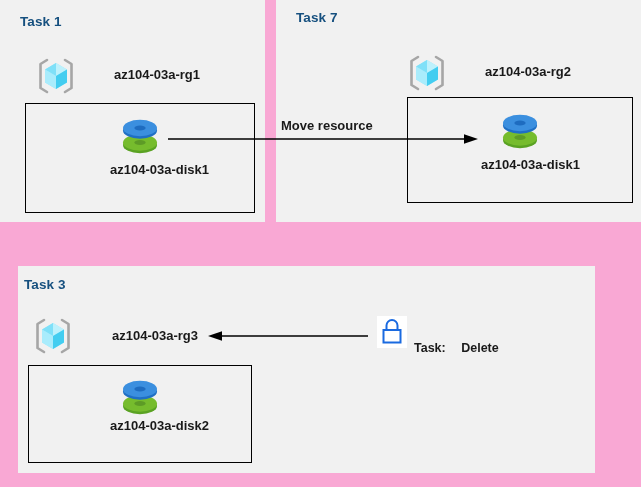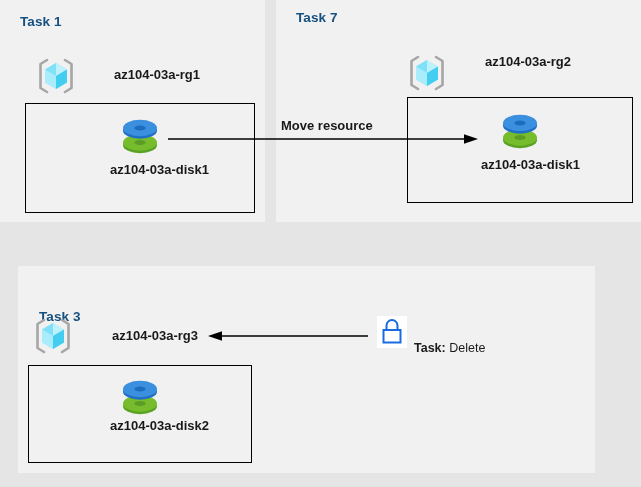--- a/index.html
+++ b/index.html
@@ -13,21 +13,21 @@
     position: relative;
     font-family: "Liberation Sans", sans-serif;
     overflow: hidden;
   }
 
   .canvas {
     position: absolute;
     left: 0; top: 0;
     width: 641px;
     height: 487px;
-    background: #e5e5e5;
+    background: #f9a8d4;
   }
 
   
   .panel {
     position: absolute;
     background: #f1f1f1;
     box-sizing: border-box;
   }
   #panel-task1 { left: 0px;   top: 0px;   width: 265px; height: 222px; }
   #panel-task2 { left: 276px; top: 0px;   width: 365px; height: 222px; }
@@ -36,21 +36,21 @@
   .panel-title {
     position: absolute;
     color: #16507f;
     font-size: 13.5px;
     font-weight: bold;
     letter-spacing: 0.1px;
     white-space: nowrap;
   }
   #title-task1 { left: 20px;  top: 14px; }
   #title-task2 { left: 296px; top: 10px; }
-  #title-task3 { left: 39px;  top: 277px; margin-top: 32px; }
+  #title-task3 { left: 24px;  top: 277px; }
 
   
   .inner-box {
     position: absolute;
     border: 1.4px solid #000000;
     background: transparent;
     box-sizing: border-box;
   }
   #box-task1 { left: 25px;  top: 103px; width: 230px; height: 110px; }
   #box-task2 { left: 407px; top: 97px;  width: 226px; height: 106px; }
@@ -89,21 +89,21 @@
   
   .res-label {
     position: absolute;
     color: #191919;
     font-size: 13px;
     font-weight: bold;
     white-space: nowrap;
     margin-left: 32px;
   }
   #label-rg1   { left: 82px;  top: 67px; }
-  #label-rg2   { left: 453px; top: 54px; }
+  #label-rg2   { left: 453px; top: 64px; }
   #label-rg3   { left: 80px;  top: 328px; }
   #label-disk1 { left: 78px;  top: 162px; }
   #label-disk2 { left: 449px; top: 157px; }
   #label-disk3 { left: 78px;  top: 418px; }
 
   #label-move {
     position: absolute;
     left: 281px;
     top: 118px;
     color: #191919;
@@ -124,21 +124,21 @@
   }
   #lock-label-type {
     position: absolute;
     left: 414px;
     top: 341px;
     color: #1a1a1a;
     font-size: 12.5px;
     white-space: nowrap;
   }
   #lock-label-type .k { font-weight: bold; }
-  #lock-label-type .v { font-weight: normal; }
+  #lock-label-type .v { font-weight: bold; margin-left: 12px; }
 
   
   .arrow-svg {
     position: absolute;
     overflow: visible;
   }
   #arrow-move   { left: 168px; top: 128px; width: 312px; height: 22px; }
   #arrow-lock   { left: 208px; top: 325px; width: 160px; height: 22px; }
 </style>
 </head>

